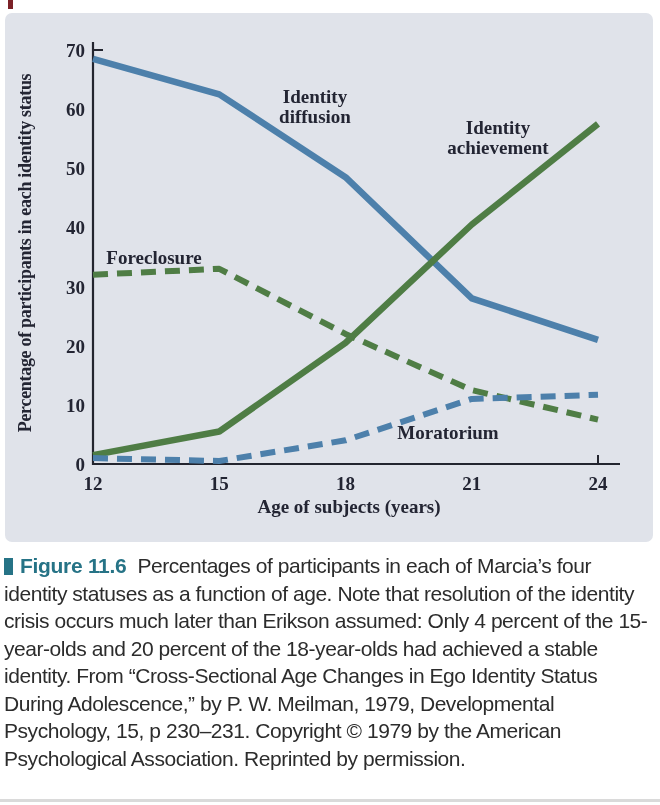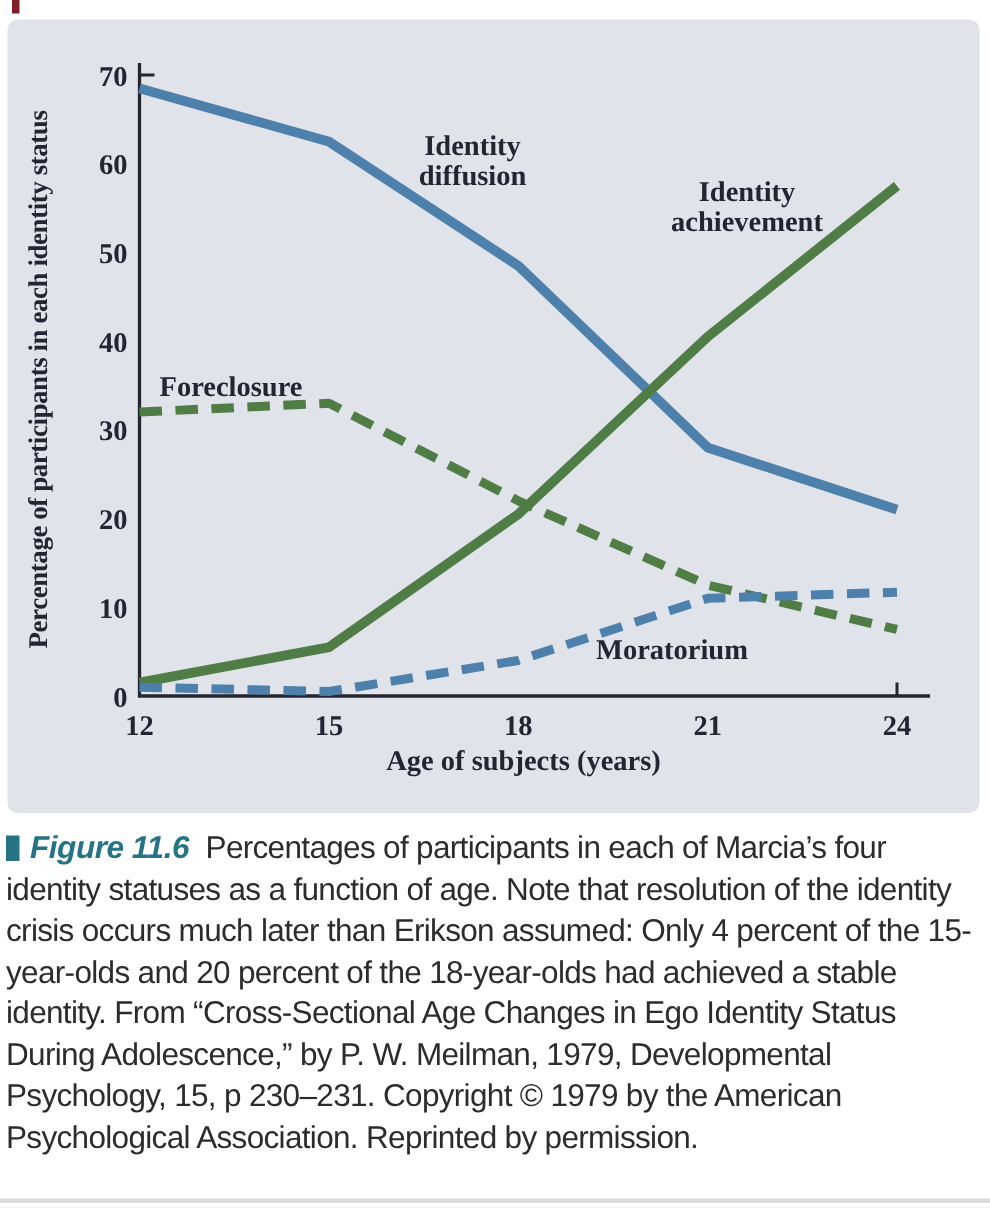--- a/index.html
+++ b/index.html
@@ -16,21 +16,21 @@
   .figure-caption{
     position:absolute;left:4px;top:552px;width:646px;
     font-size:21px;line-height:27.5px;letter-spacing:-0.45px;
     color:#2c2c2c;text-align:left;
   }
   .figure-bullet{
     display:inline-block;width:9px;height:17px;background:#267386;
     margin-right:7px;vertical-align:-2px;
   }
   .figure-label{
-    font-weight:bold;color:#267386;padding-right:11px;letter-spacing:-0.3px;font-style:italic;
+    font-weight:bold;color:#267386;padding-right:11px;letter-spacing:-0.3px;
   }
   .seg-italic{}
   .seg-roman{font-style:normal;}
   .bottom-rule{position:absolute;left:0;top:799px;width:660px;height:3px;background:#dadada;}
 </style>
 </head>
 <body>
 
 <div class="crop-mark"></div>
 

